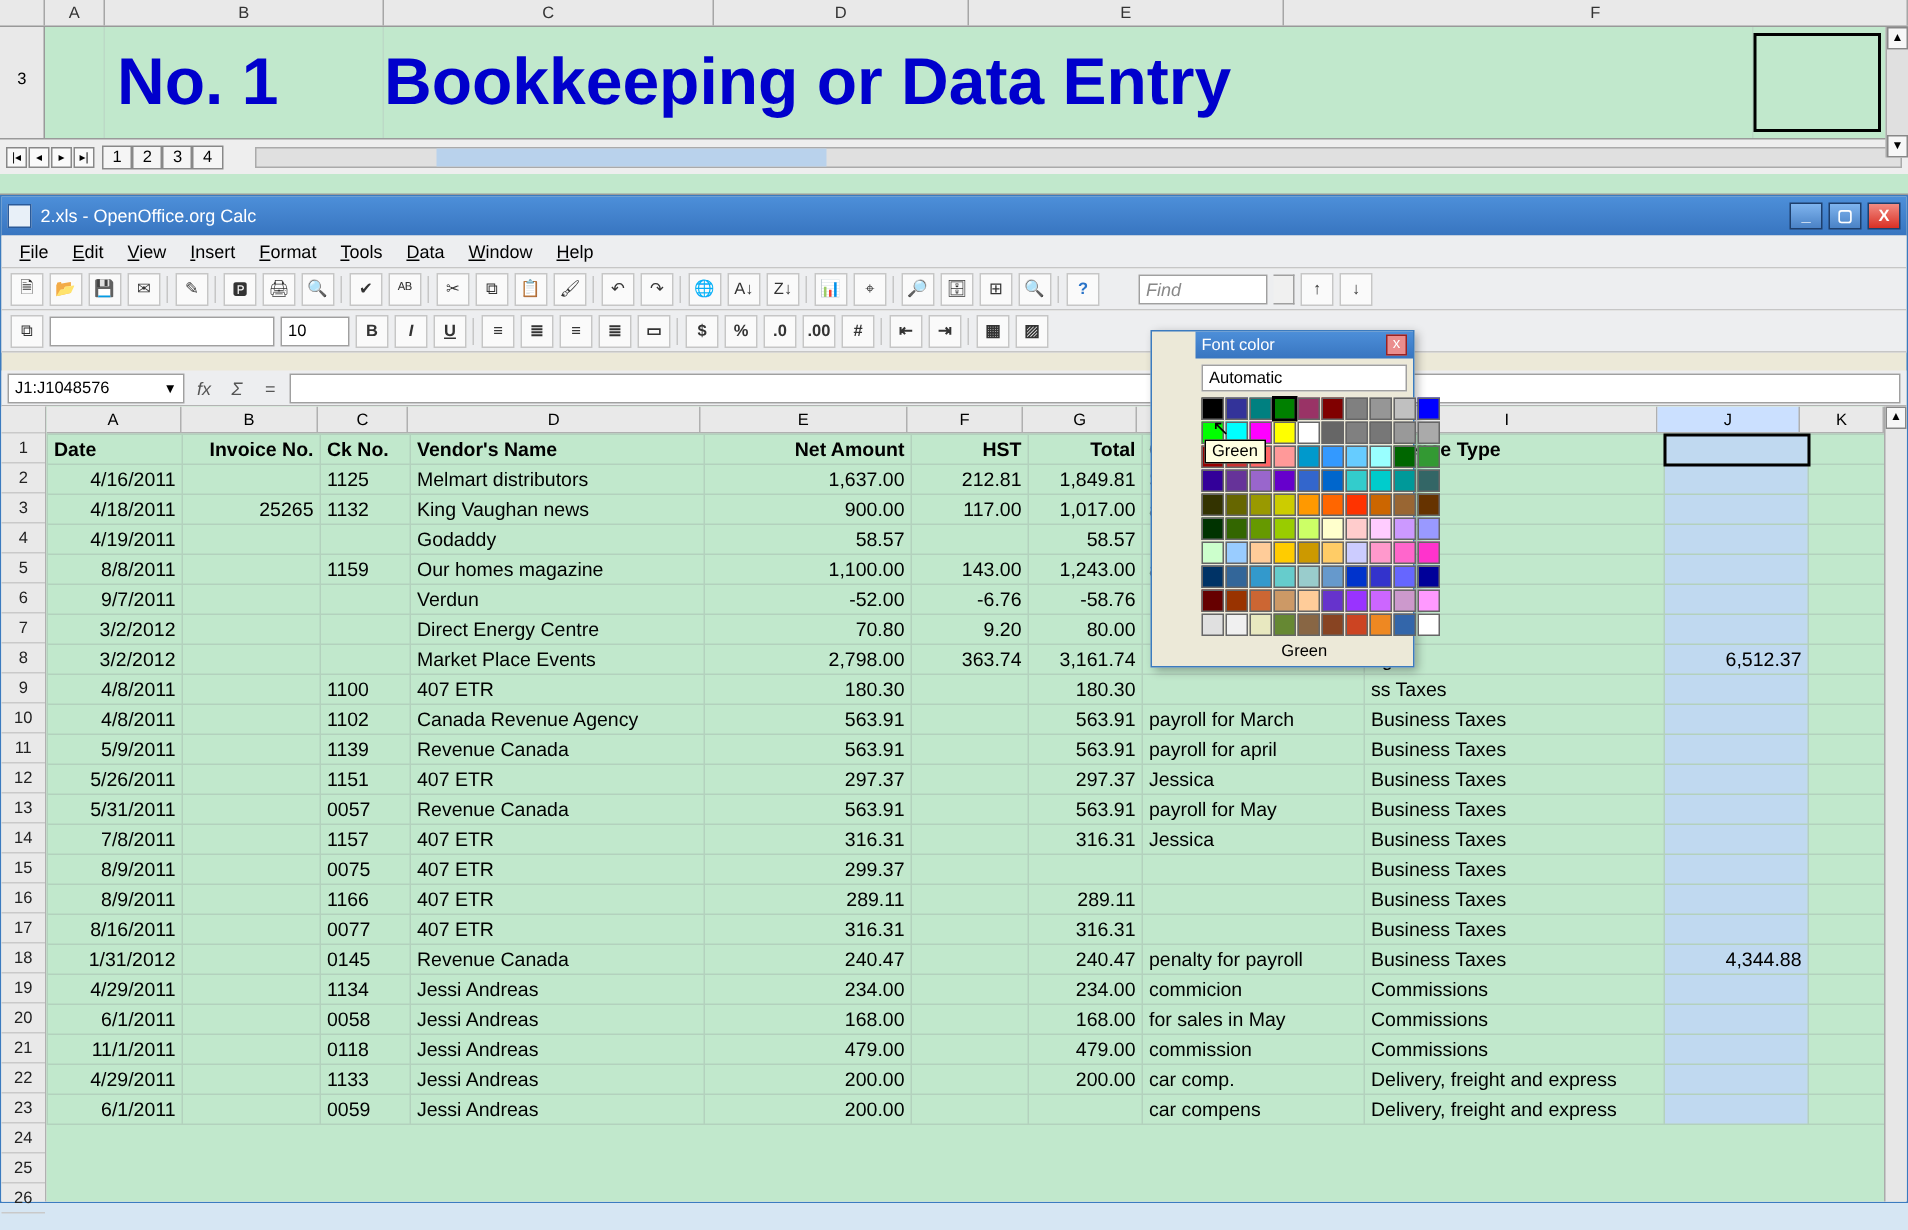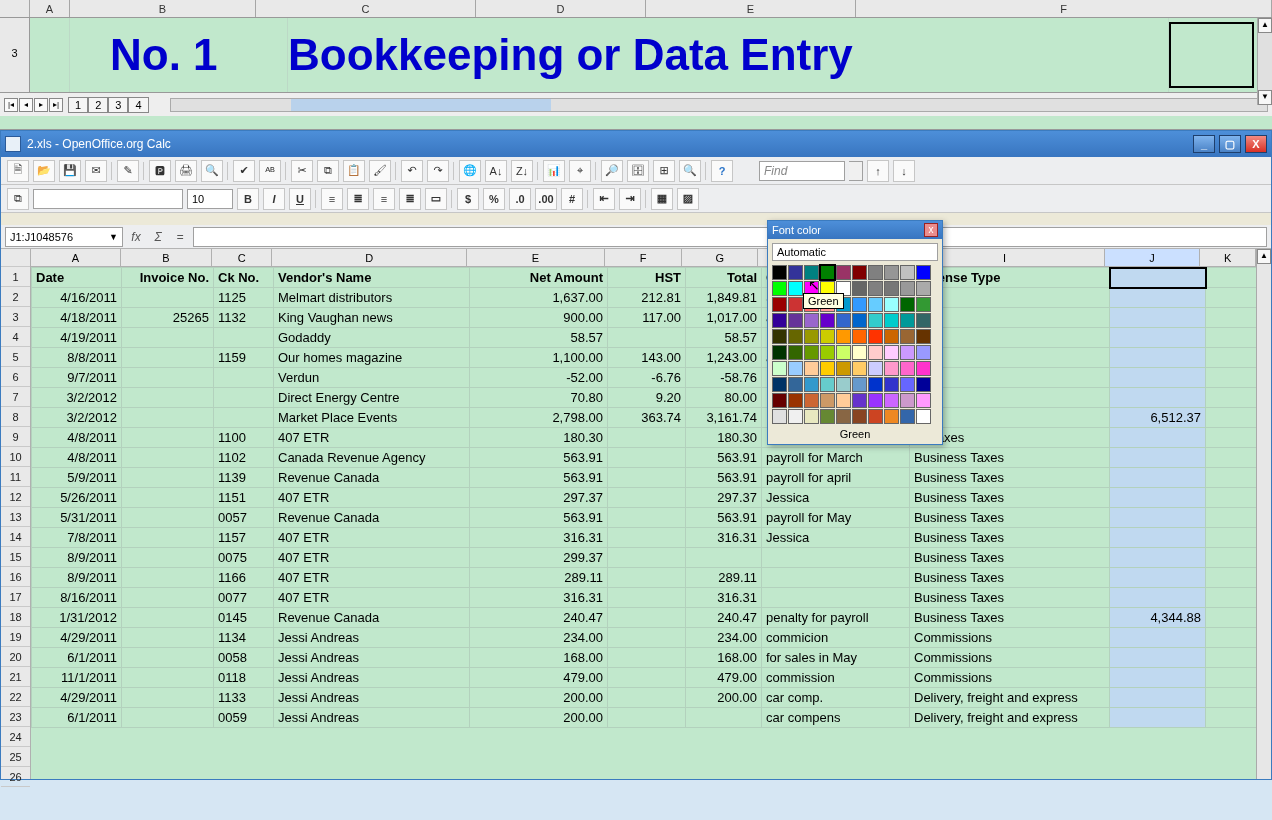--- a/index.html
+++ b/index.html
@@ -5,21 +5,21 @@
   * { box-sizing: border-box; margin: 0; padding: 0; font-family: "Segoe UI", Tahoma, Arial, sans-serif; }
   body { background: #d6e6f3; width: 1272px; height: 820px; overflow: hidden; user-select: none; font-size: 12px; }
 
   
   .doc-top { height: 130px; background: #c1e8cc; position: relative; border-bottom: 1px solid #999; }
   .doc-col-headers { display:flex; height:18px; background:#e9e9e9; border-bottom:1px solid #999; font-size:11px; }
   .doc-colh { border-right:1px solid #a6a6a6; text-align:center; line-height:18px; color:#333; }
   .doc-rowh { width:30px; background:#e9e9e9; border-right:1px solid #999; text-align:center; font-size:11px; line-height:70px; }
   .doc-grid { display:flex; height:74px; }
   .doc-cell { border-right:1px solid #bcd9c6; line-height:74px; color:#0000cc; font-weight:bold; }
-  .no1 { font-size:44px; font-family:"Arial Black", Arial, sans-serif; padding-left:8px;margin-left:32px; }
+  .no1 { font-size:44px; font-family:"Arial Black", Arial, sans-serif; padding-left:8px; }
   .heading-big { font-size:44px; font-family:"Arial Black", Arial, sans-serif; }
   .doc-nav { height:24px; background:#eee; display:flex; align-items:center; gap:1px; padding:0 4px; border-top:1px solid #999; font-size:11px; position:relative; }
   .doc-nav .btn { width:14px; height:14px; border:1px solid #888; background:#fafafa; display:flex; align-items:center; justify-content:center; font-size:8px; }
   .doc-nav .sheets { display:flex; margin-left:4px; }
   .doc-nav .sheet { border:1px solid #888; padding:1px 6px; background:#f5f5f5; font-size:11px; }
   .doc-nav .hscroll { flex:1; height:14px; background:#e0e0e0; margin-left:20px; border:1px solid #aaa; position:relative; }
   .doc-nav .hthumb { width:260px; height:100%; background:#b9d2ec; position:absolute; left:120px; }
   .doc-vscroll { position:absolute; right:0; top:18px; bottom:24px; width:15px; background:#e0e0e0; border-left:1px solid #aaa; }
   .doc-vscroll .arrow { height:15px; border:1px solid #888; background:#f7f7f7; font-size:8px; text-align:center; line-height:12px; }
 
@@ -67,21 +67,21 @@
   table.grid td { border:1px solid #b3d1bd; height:20px; padding:0 4px; white-space:nowrap; overflow:hidden; }
   table.grid tr.hd td { font-weight:bold; }
   .r { text-align:right; }
   .col-sel { background:#c0d9f0; border-left:1px solid #000; border-right:1px solid #000; }
   .cell-active { outline:2px solid #000; outline-offset:-1px; }
 
   .vscroll { width:15px; background:#e7e7e7; border-left:1px solid #aaa; }
   .vscroll .arrow {height:15px; border:1px solid #888; background:#f7f7f7; font-size:8px; text-align:center; line-height:12px;}
 
   
-  .fontcolor-popup { position:absolute; left:767px; top:220px; width:176px; background:#ece9d8; border:1px solid #3b7bbf; box-shadow:2px 2px 6px rgba(0,0,0,.3); z-index:50; }
+  .fontcolor-popup { position:absolute; left:767px; top:220px; width:176px; background:#ece9d8; border:1px solid #3b7bbf; box-shadow:2px 2px 6px rgba(0,0,0,.3); z-index:50;padding-left:29px; }
   .fc-title { height:18px; background:linear-gradient(#4d8fd9,#3875c0); color:#fff; font-size:11px; display:flex; align-items:center; padding:0 4px; }
   .fc-title .x { margin-left:auto; width:14px;height:14px;background:#ea8d8d;border:1px solid #922;text-align:center;line-height:12px;font-size:10px; }
   .fc-auto { border:1px solid #a0a0a0; margin:4px; padding:2px 4px; background:#fff; font-size:11px; }
   .swatches { margin:2px 4px; display:grid; grid-template-columns:repeat(10,15px); grid-auto-rows:15px; gap:1px; }
   .sw { width:15px; height:15px; border:1px solid #666; }
   .sw.hover { outline:2px solid #000; outline-offset:-1px; }
   .fc-status { font-size:11px; text-align:center; padding:2px 0 4px; }
   .tooltip { position:absolute; left:803px; top:293px; border:1px solid #000; background:#ffffe1; font-size:11px; padding:1px 4px; z-index:60; }
 
   .cursor { position:absolute; left:808px; top:277px; z-index:70; font-size:14px; color:#000; pointer-events:none; }
@@ -130,20 +130,31 @@
 
 <div class="app">
   <div class="titlebar">
     <div class="icon"></div>
     <div class="ttl">2.xls - OpenOffice.org Calc</div>
     <div class="winbtn">_</div>
     <div class="winbtn">▢</div>
     <div class="winbtn close">X</div>
   </div>
 
+  <div class="menubar" id="menubar">
+      <div class="mi"><u>F</u>ile</div>
+      <div class="mi"><u>E</u>dit</div>
+      <div class="mi"><u>V</u>iew</div>
+      <div class="mi"><u>I</u>nsert</div>
+      <div class="mi"><u>F</u>ormat</div>
+      <div class="mi"><u>T</u>ools</div>
+      <div class="mi"><u>D</u>ata</div>
+      <div class="mi"><u>W</u>indow</div>
+      <div class="mi"><u>H</u>elp</div>
+    </div>
 
   <div class="toolbar">
     <div class="tb">🗎</div>
     <div class="tb">📂</div>
     <div class="tb">💾</div>
     <div class="tb">✉</div>
     <div class="tb sep"></div>
     <div class="tb">✎</div>
     <div class="tb sep"></div>
     <div class="tb">🅿</div>

